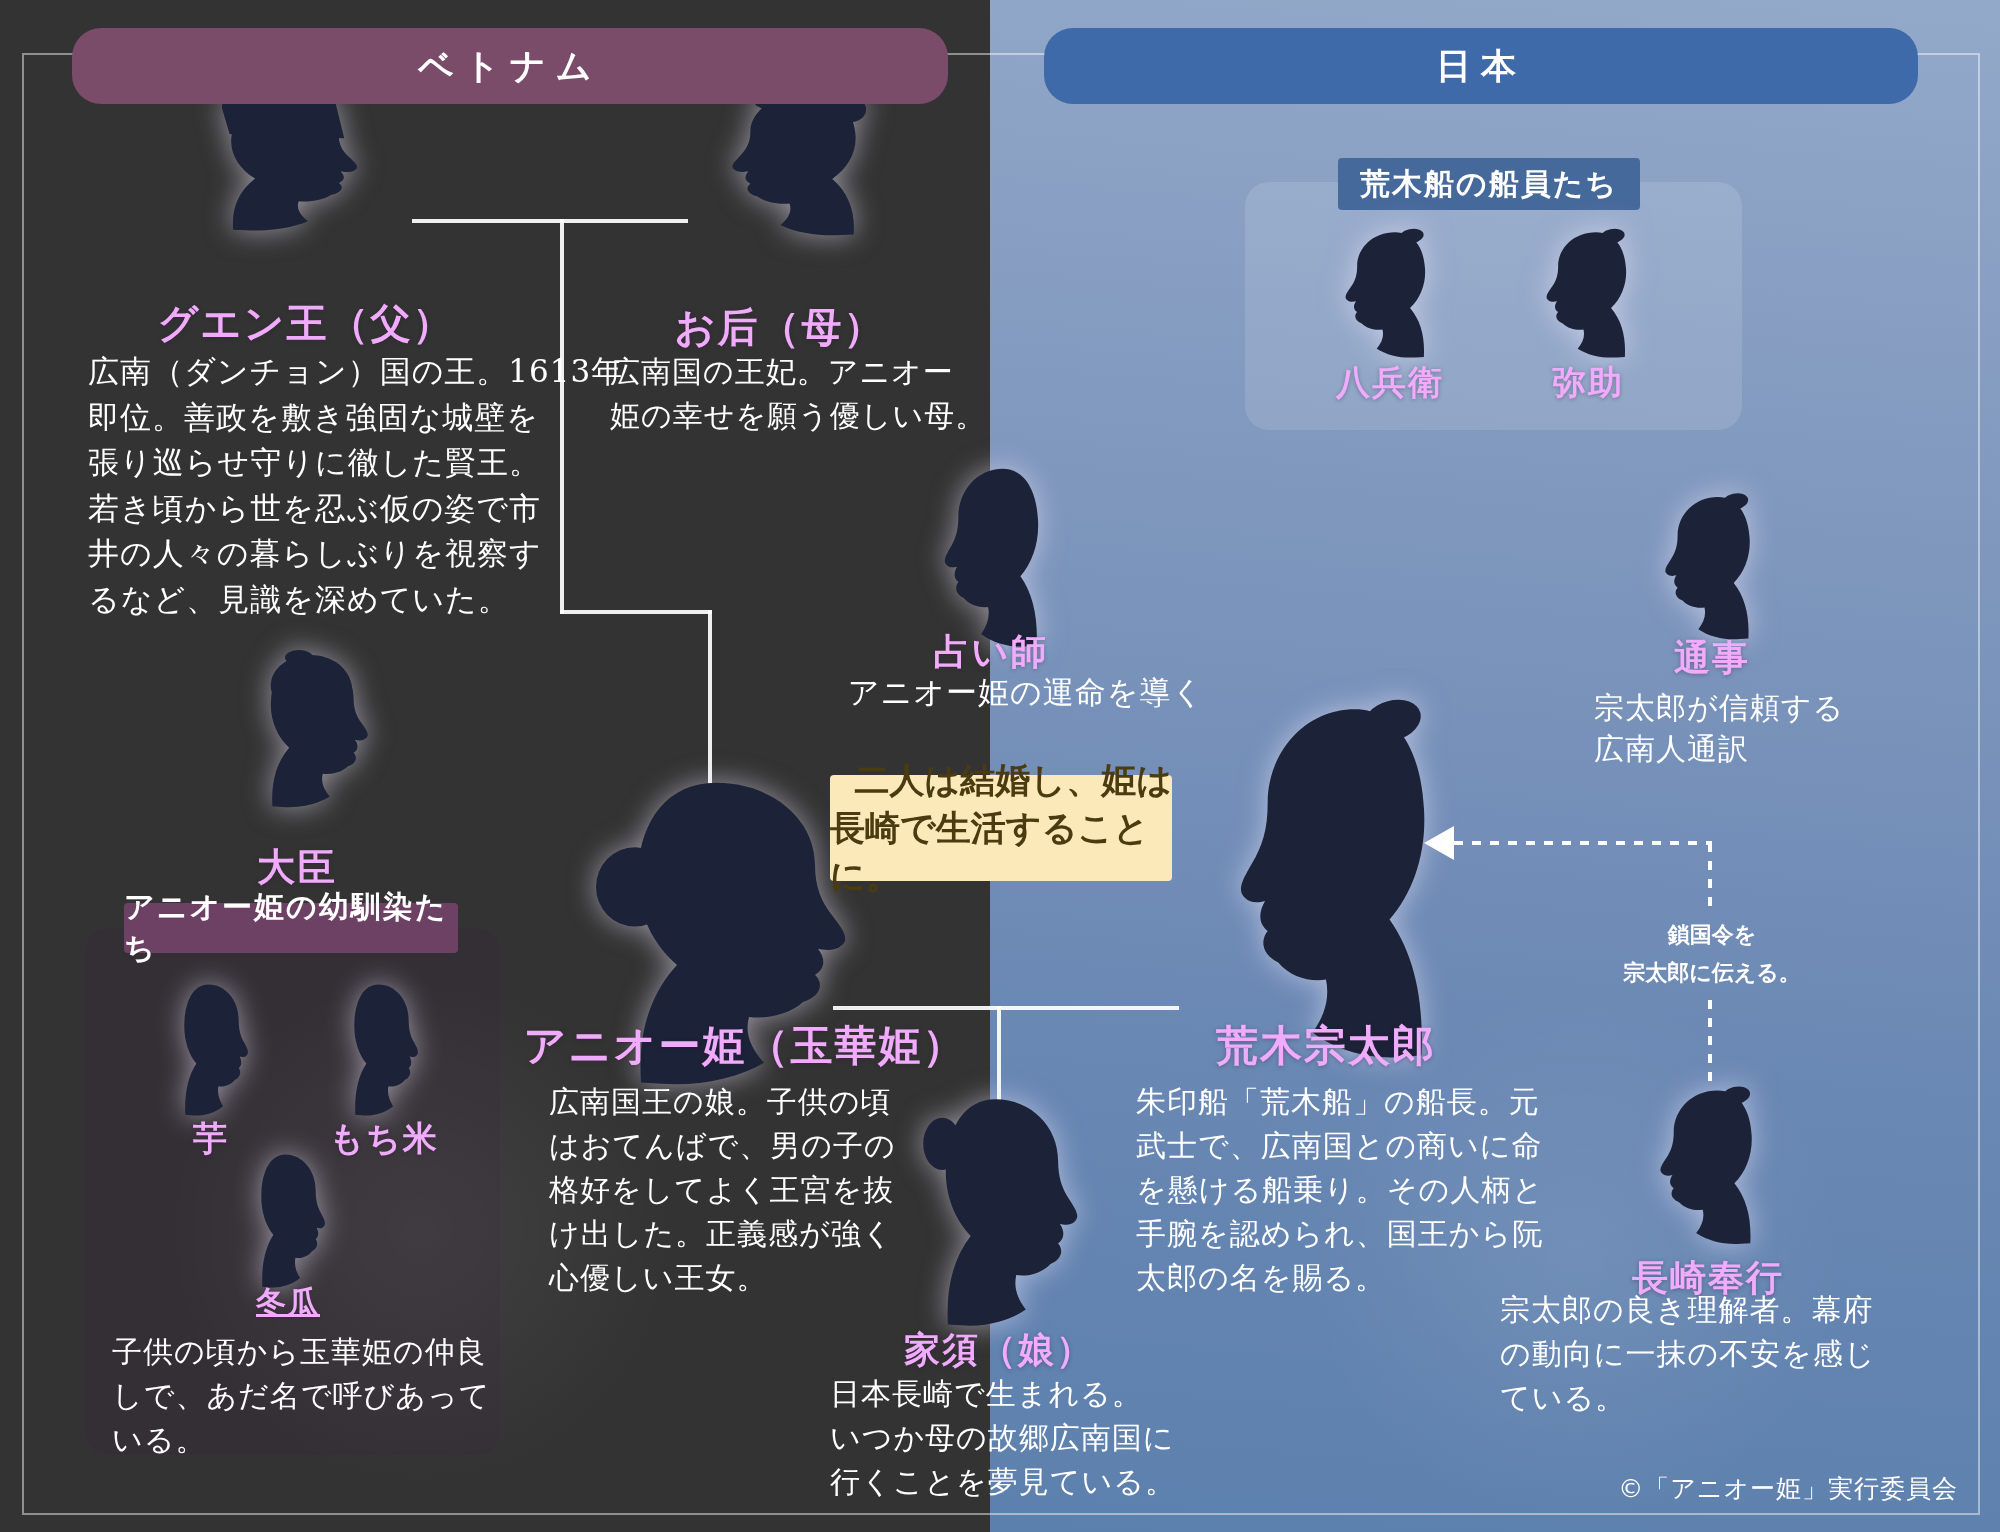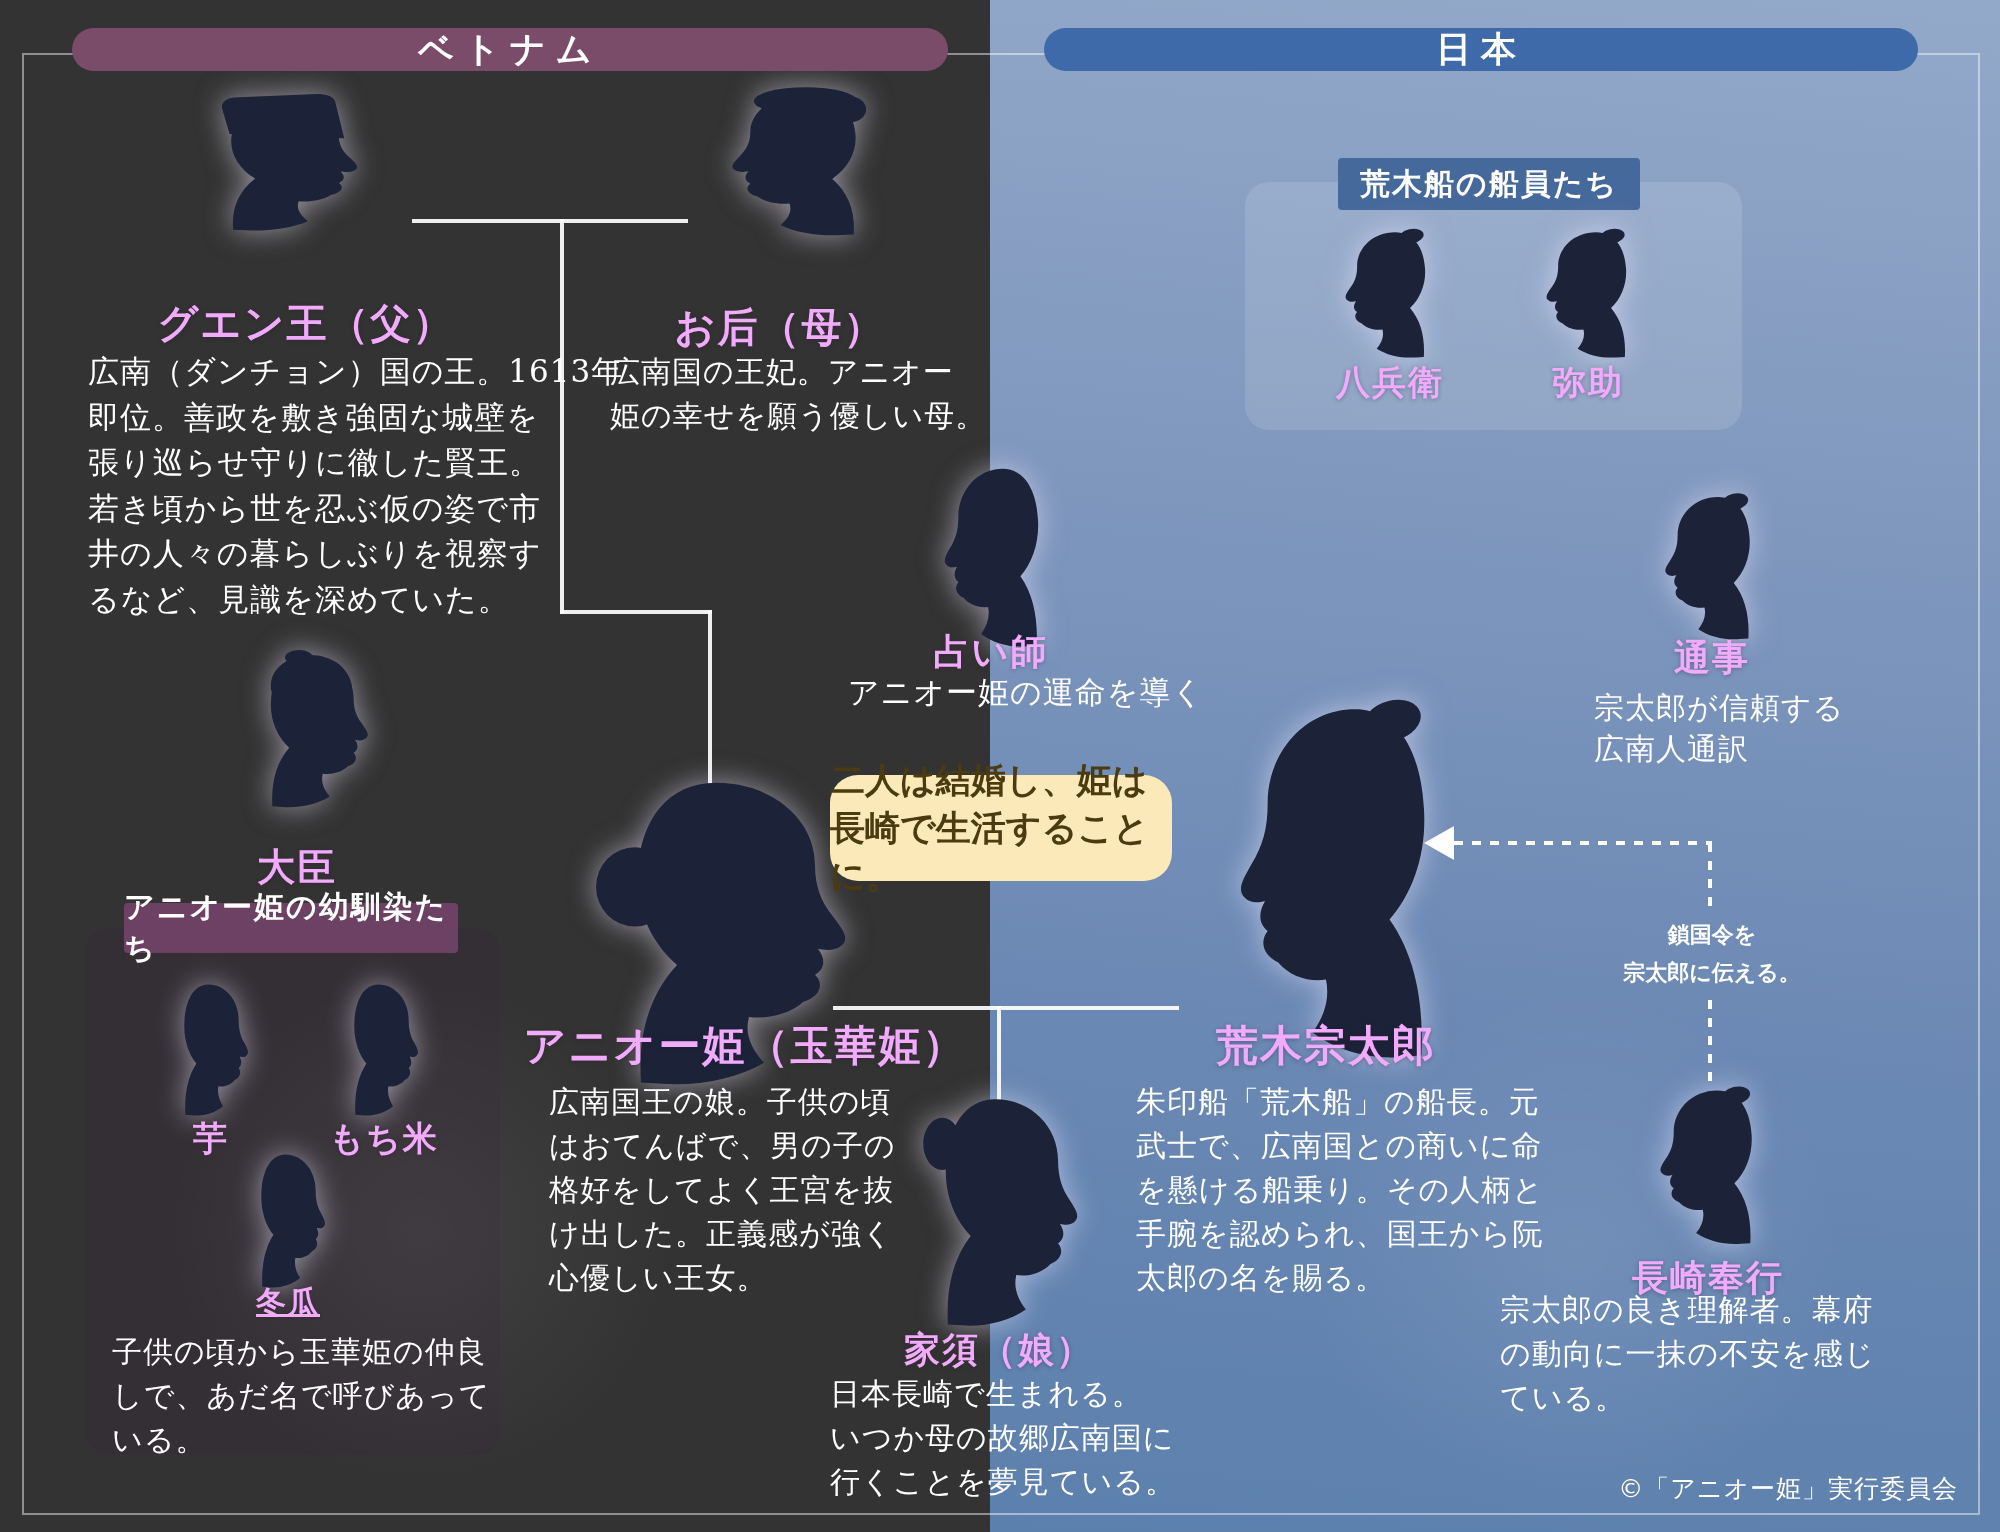--- a/index.html
+++ b/index.html
@@ -4,21 +4,21 @@
 <style>
   html,body{margin:0;padding:0;background:#333;}
   .stage{position:relative;width:2000px;height:1532px;overflow:hidden;
          font-family:"DejaVu Sans",sans-serif;}
   .bg{position:absolute;top:0;height:100%;}
   .bg.vn{left:0;width:990px;background:linear-gradient(175deg,#b democratic 0,#fff 0),linear-gradient(175deg,#b591b4 0%,#a37da7 30%,#97729c 58%,#8a6890 100%);}
   .bg.jp{left:990px;width:1010px;background:linear-gradient(185deg,#93a9ca 0%,#7f97bd 35%,#6a88b4 68%,#5c80ad 100%);}
   .glowspot{position:absolute;pointer-events:none;}
   .frame{position:absolute;left:22px;top:53px;width:1954px;height:1458px;
          border:2px solid rgba(255,255,255,0.45);}
-  .banner{position:absolute;top:28px;height:43px;border-radius:29px;display:flex;
+  .banner{position:absolute;top:28px;height:76px;border-radius:29px;display:flex;
           align-items:center;justify-content:center;color:#fff;font-size:35px;
           font-weight:bold;letter-spacing:10px;}
   .banner.vn{left:72px;width:876px;background:#7b4b6a;}
   .banner.jp{left:1044px;width:874px;background:#3e6aa9;}
   .tline{position:absolute;background:rgba(255,255,255,0.92);}
   .dash-h{position:absolute;height:4px;background:repeating-linear-gradient(90deg,#fff 0 9px,transparent 9px 18px);}
   .dash-v{position:absolute;width:4px;background:repeating-linear-gradient(180deg,#fff 0 9px,transparent 9px 18px);}
   .arrowhead{position:absolute;width:0;height:0;border-top:17px solid transparent;
              border-bottom:17px solid transparent;border-right:30px solid #fff;}
   .panel{position:absolute;border-radius:24px;}
@@ -31,21 +31,21 @@
   .head{position:absolute;filter:drop-shadow(0 0 14px rgba(238,232,252,0.55));}
   .head svg{width:100%;height:100%;display:block;fill:#1c2238;}
   .head.flip svg{transform:scaleX(-1);}
   .name{position:absolute;color:#f0abfc;font-weight:bold;text-align:center;
         transform:translateX(-50%);white-space:nowrap;letter-spacing:2px;
         text-shadow:0 1px 4px rgba(50,25,50,0.35);}
   .desc{position:absolute;color:#fff;font-family:"DejaVu Serif",serif;font-size:30px;
         line-height:1.47;white-space:pre-line;letter-spacing:1px;}
   .desc.center{transform:translateX(-50%);text-align:center;}
   .notebox{position:absolute;left:830px;top:775px;width:342px;height:106px;background:#fbe9ba;
-           border-radius:28px;display:flex;flex-direction:column;align-items:flex-start;
+           border-radius:4px;display:flex;flex-direction:column;align-items:flex-end;
            justify-content:center;color:#4b3b10;font-size:35px;font-weight:bold;line-height:1.38;}
   .sakoku{position:absolute;transform:translateX(-50%);color:#fff;font-weight:bold;
           font-family:"DejaVu Serif",serif;font-size:22px;white-space:nowrap;text-align:center;}
   .copyright{position:absolute;right:42px;top:1472px;color:#fff;font-size:25px;letter-spacing:1px;}
 </style>
 </head>
 <body>
 
 <svg width="0" height="0" style="position:absolute">
   <defs>

